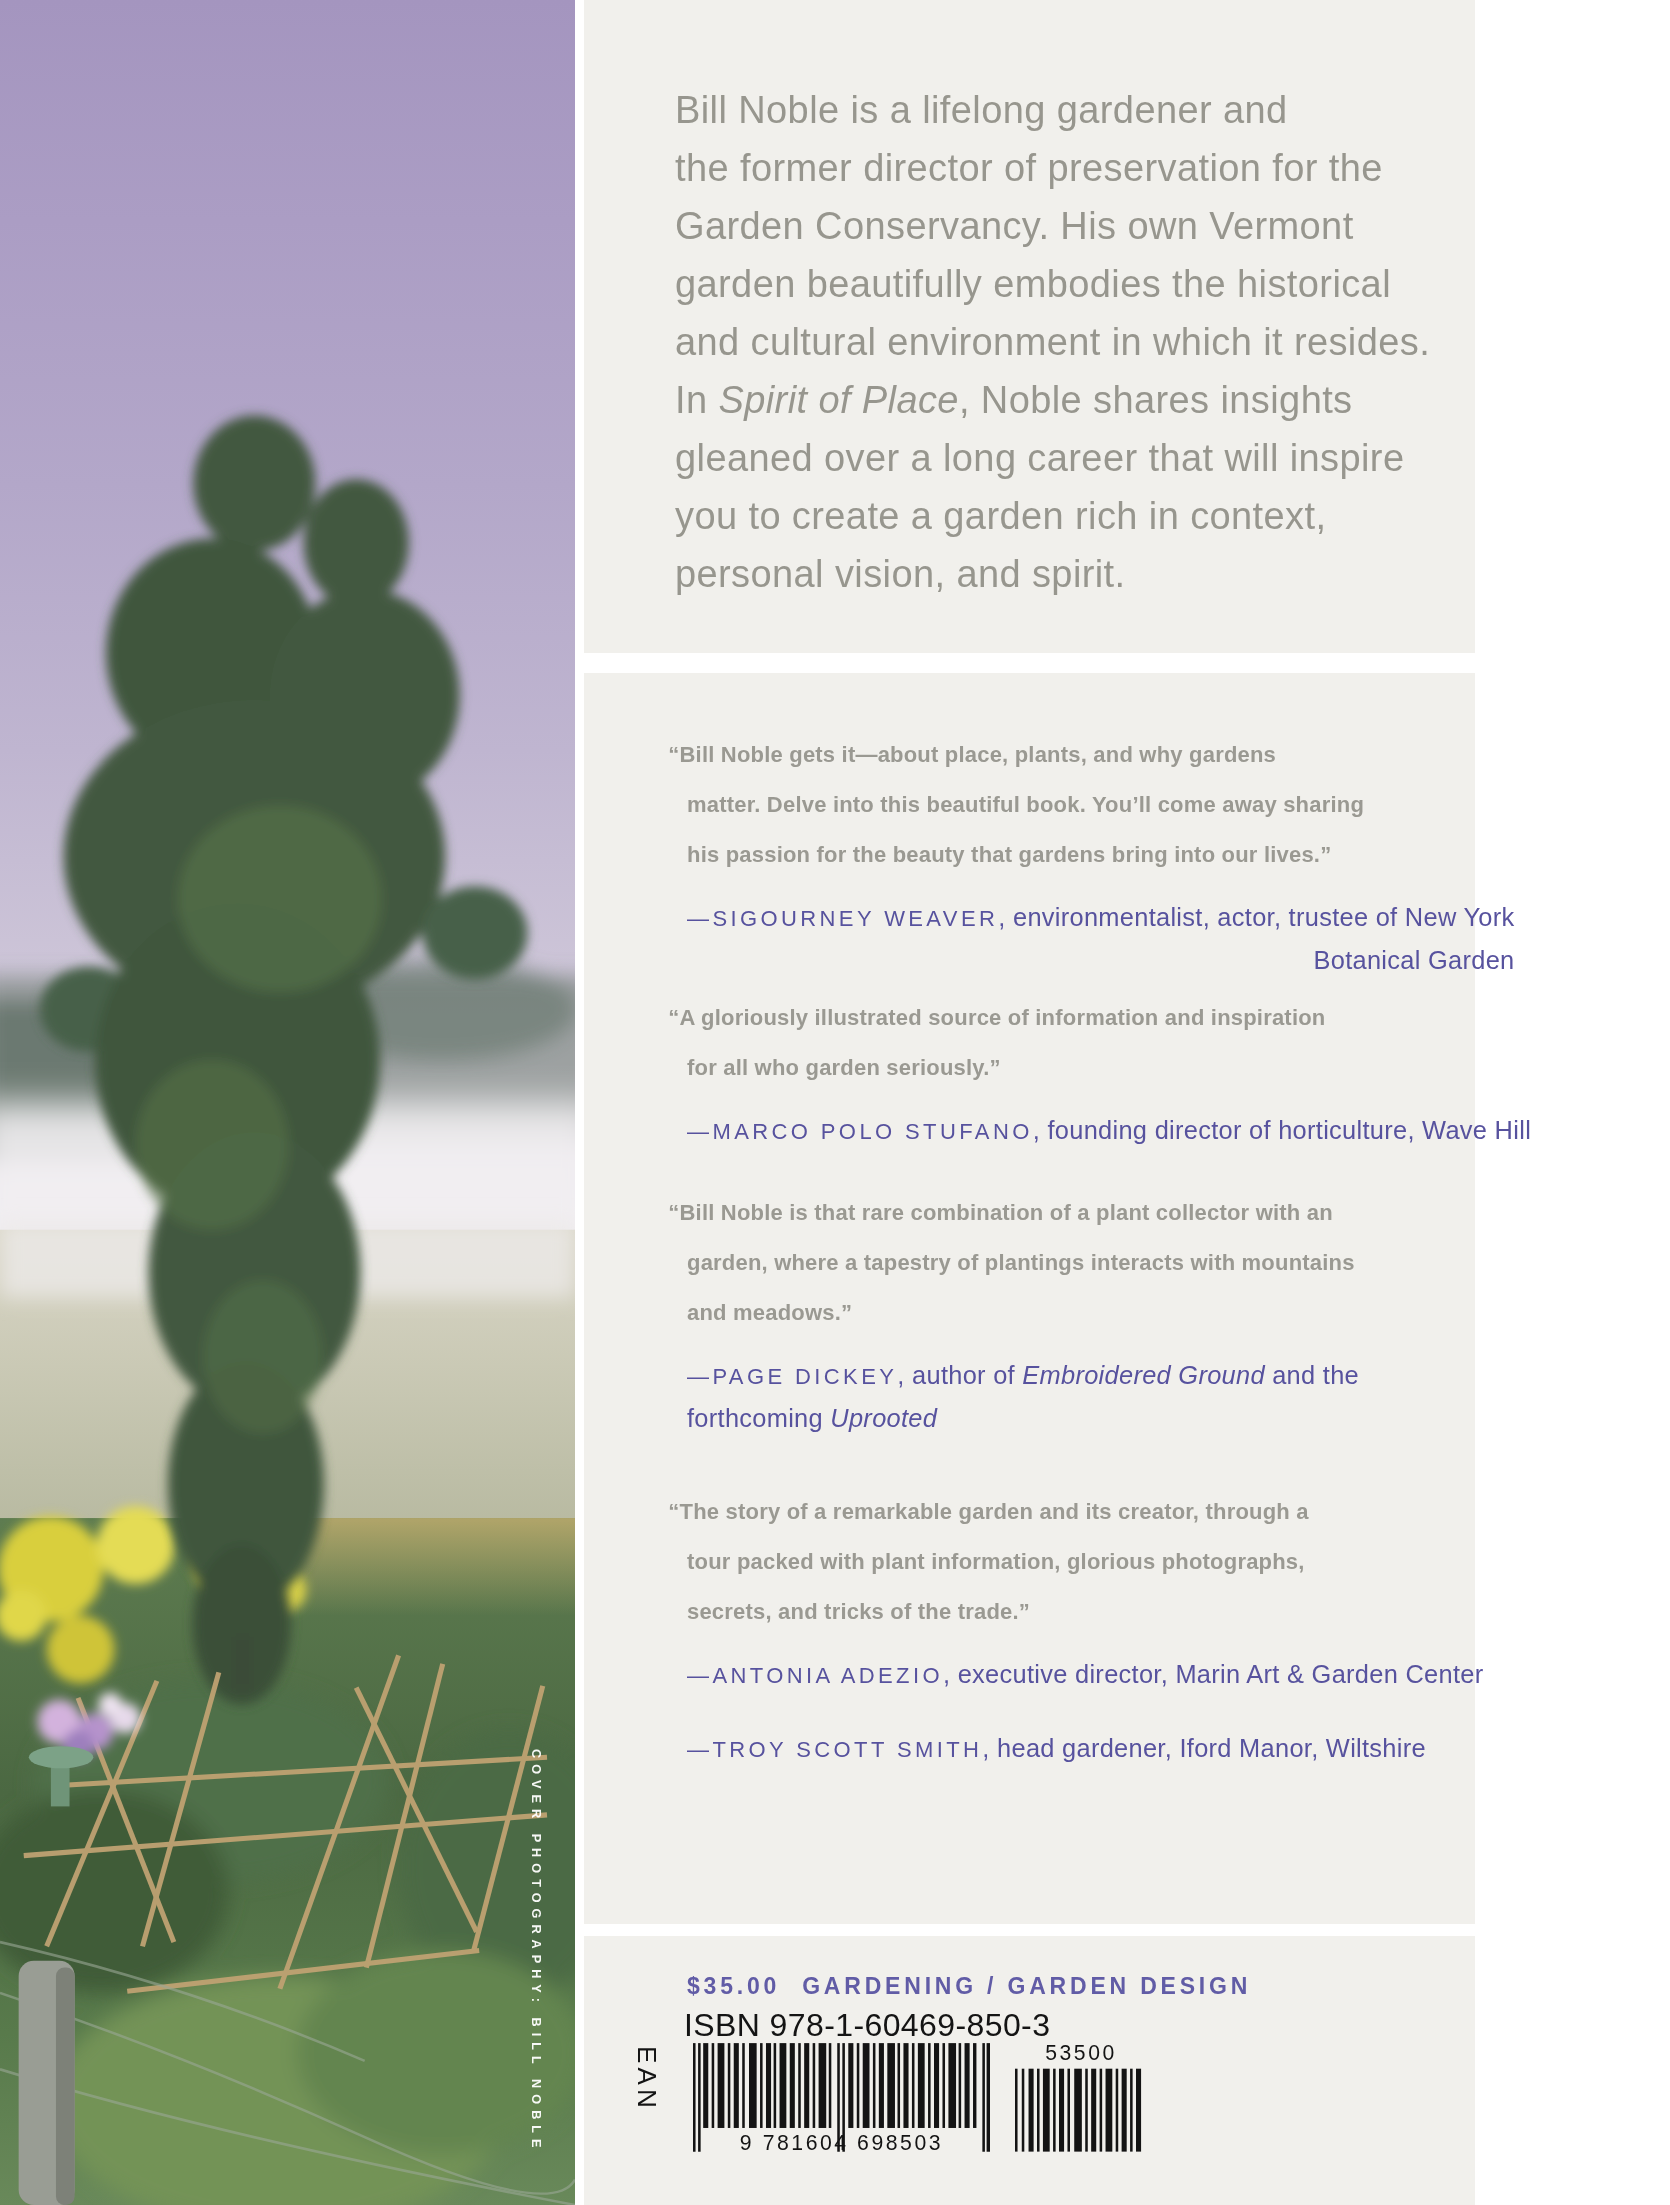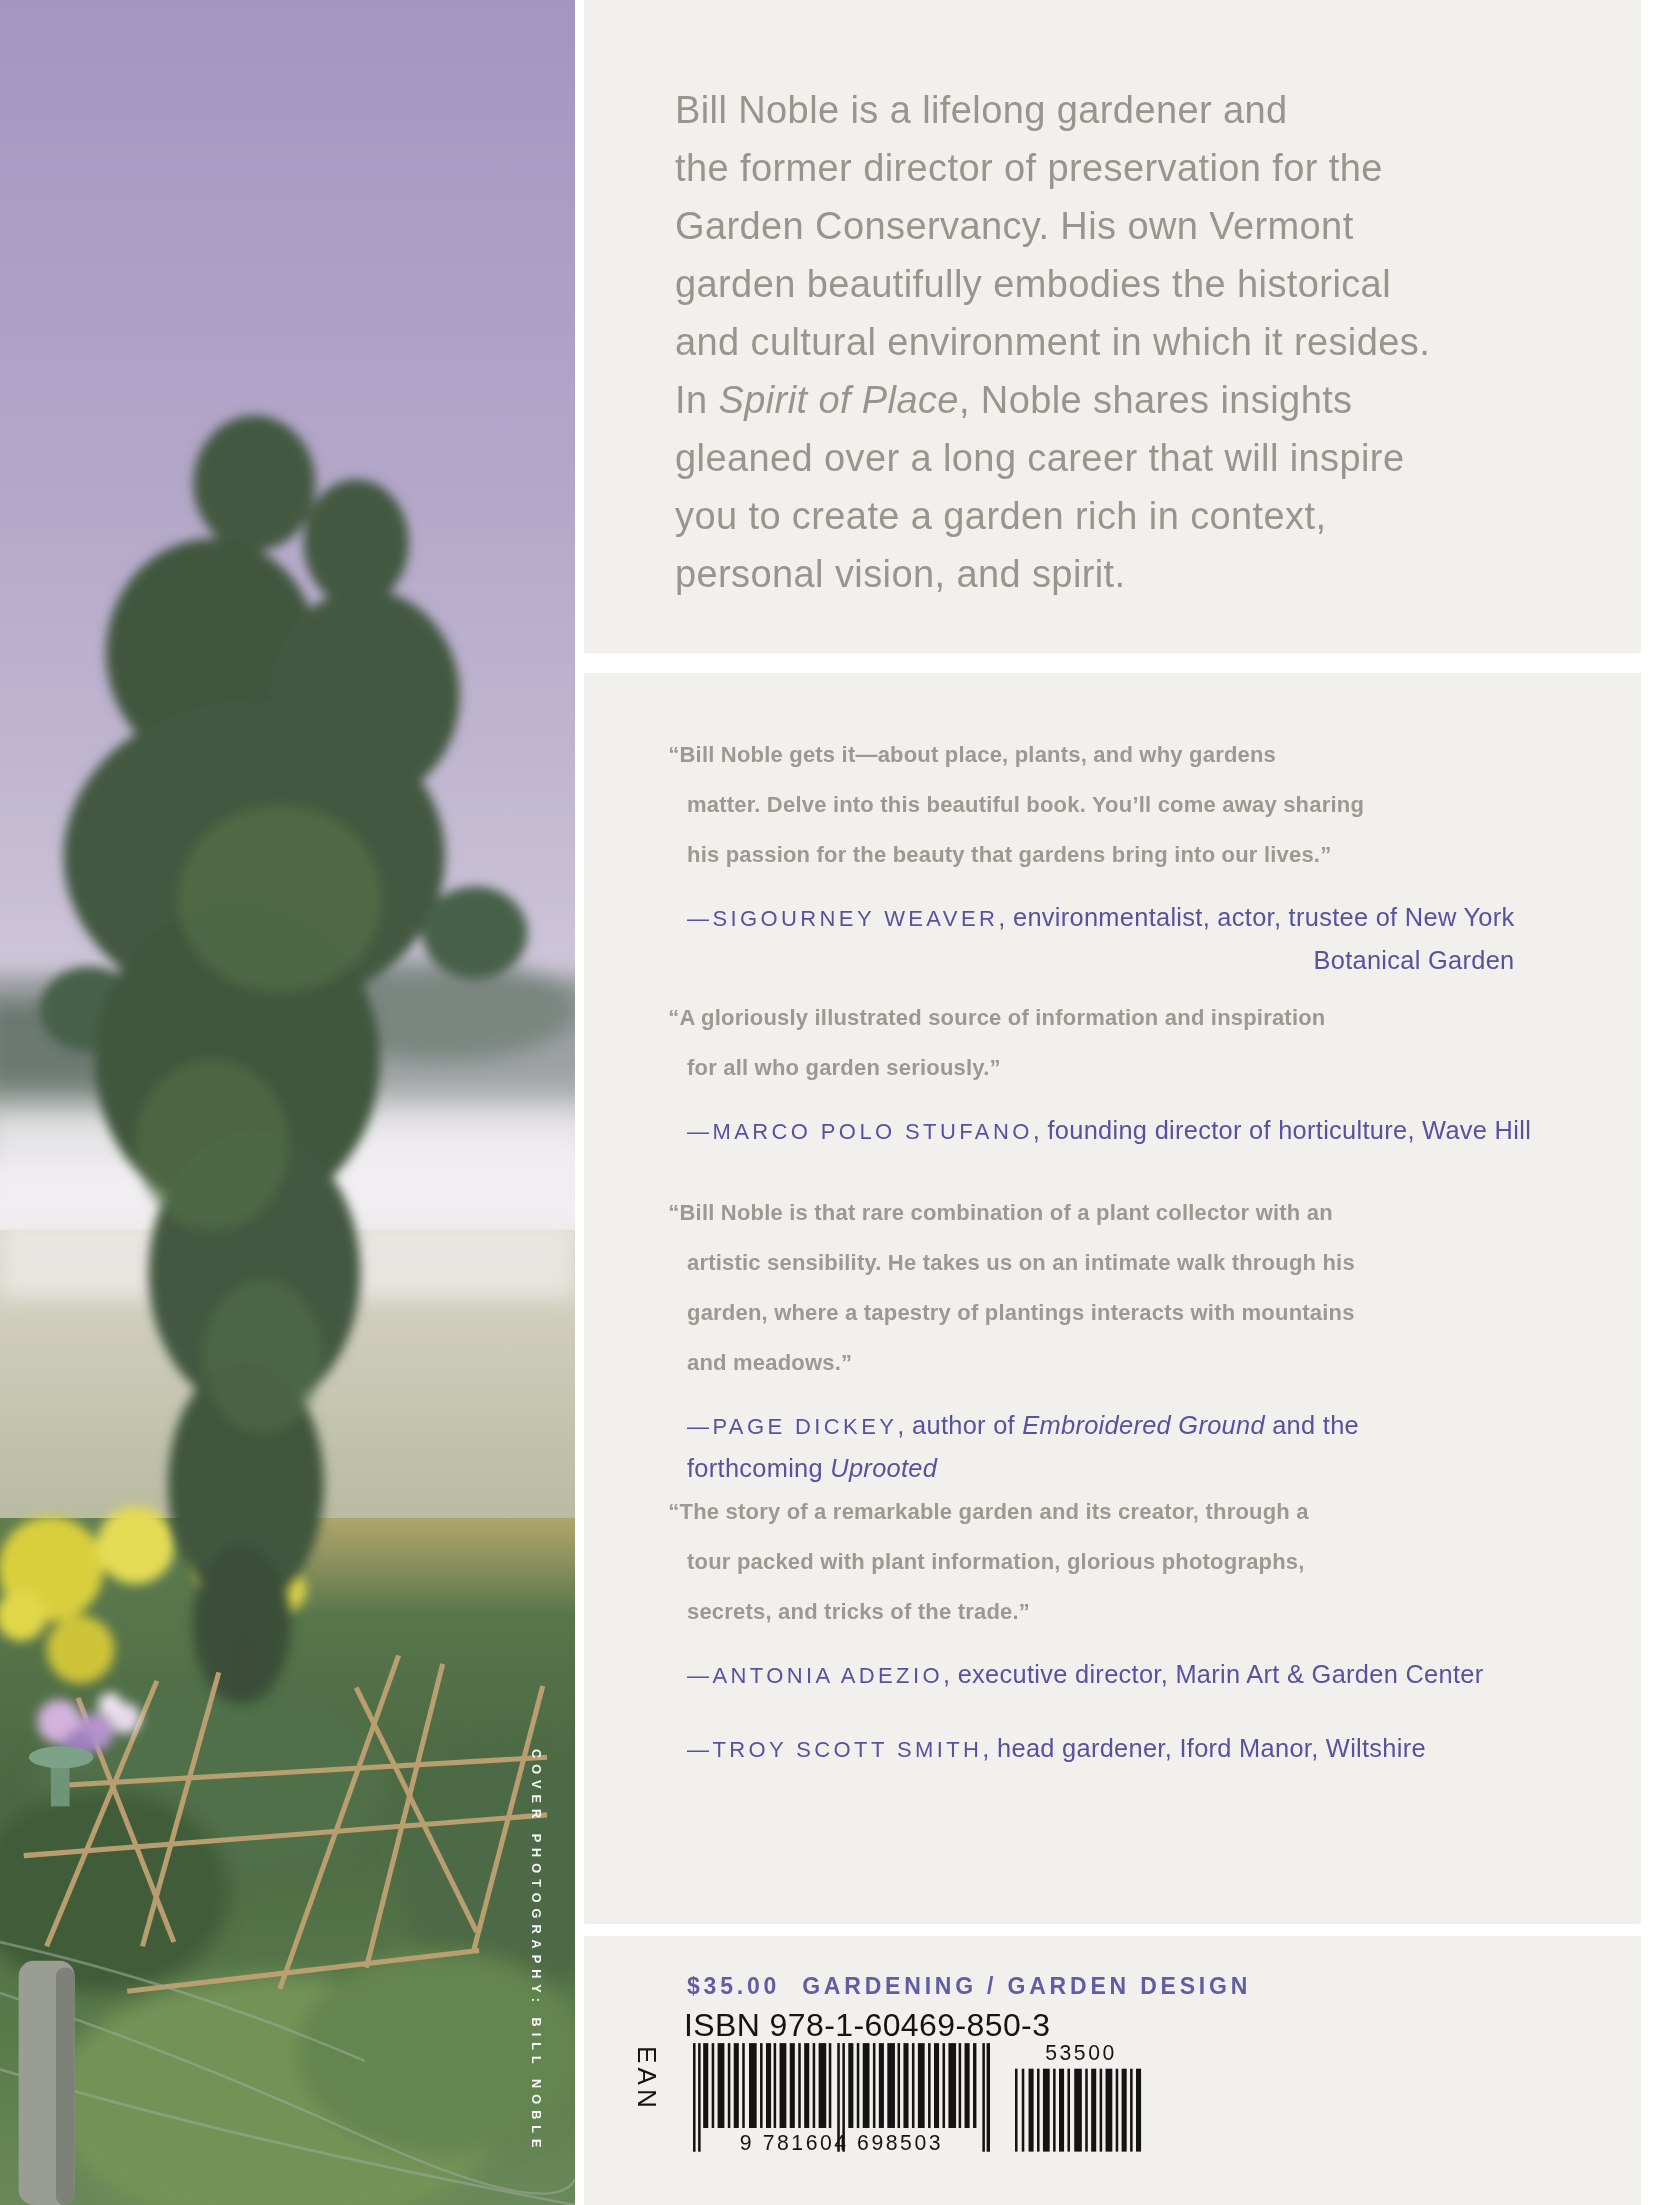--- a/index.html
+++ b/index.html
@@ -21,21 +21,21 @@
   }
   .photo svg{position:absolute;left:0;top:0;}
   .photo-credit{
     position:absolute;left:529px;top:1749px;height:441px;
     writing-mode:vertical-rl;
     font-size:12.7px;letter-spacing:6px;
     color:rgba(255,255,255,.95);
     font-weight:bold;
   }
   
-  .panel{position:absolute;left:584px;width:1057px;background:#f1f0ec;}
+  .panel{position:absolute;left:584px;width:891px;background:#f1f0ec;}
   .panel-bio{top:0;height:653px;}
   .panel-quotes{top:673px;height:1251px;}
   .panel-footer{top:1936px;height:270px;}
 
   
   .bio{
     position:absolute;left:91px;top:81px;
     font-size:38px;line-height:58px;color:#97968e;
     letter-spacing:0.4px;white-space:nowrap;
   }
@@ -232,21 +232,20 @@
       <div class="qline">for all who garden seriously.”</div>
     </div>
     <div class="attr">
       <span class="attr-name">—MARCO POLO STUFANO</span><span class="attr-role">, founding director of horticulture, Wave Hill</span>
     </div>
   </div>
 
   <div class="quote-block" style="top:511px">
     <div class="qlines">
       <div class="qline">“Bill Noble is that rare combination of a plant collector with an</div>
-      <div class="qline">artistic sensibility. He takes us on an intimate walk through his</div>
       <div class="qline">garden, where a tapestry of plantings interacts with mountains</div>
       <div class="qline">and meadows.”</div>
     </div>
     <div class="attr">
       <span class="attr-name">—PAGE DICKEY</span><span class="attr-role">, author of </span><span class="attr-role it">Embroidered Ground</span><span class="attr-role"> and the</span>
       <div><span class="attr-role">forthcoming </span><span class="attr-role it">Uprooted</span></div>
     </div>
   </div>
 
   <div class="quote-block" style="top:810px">

